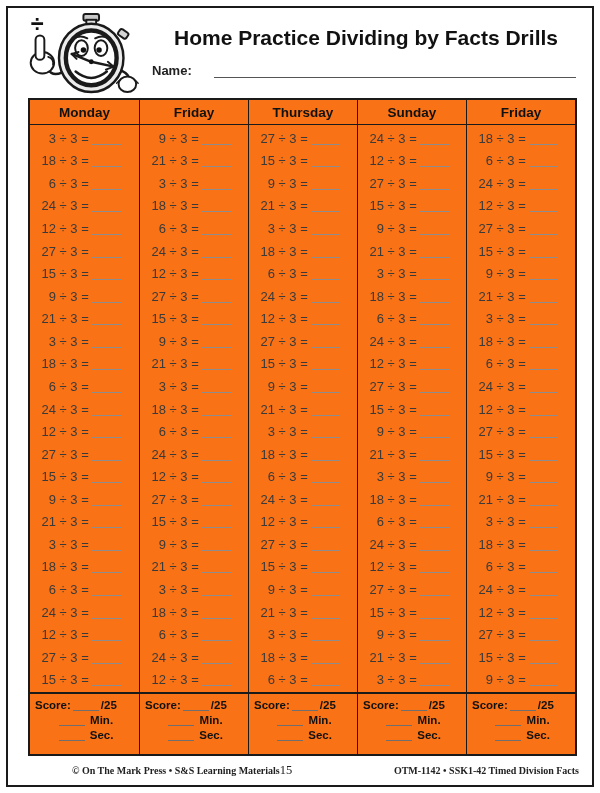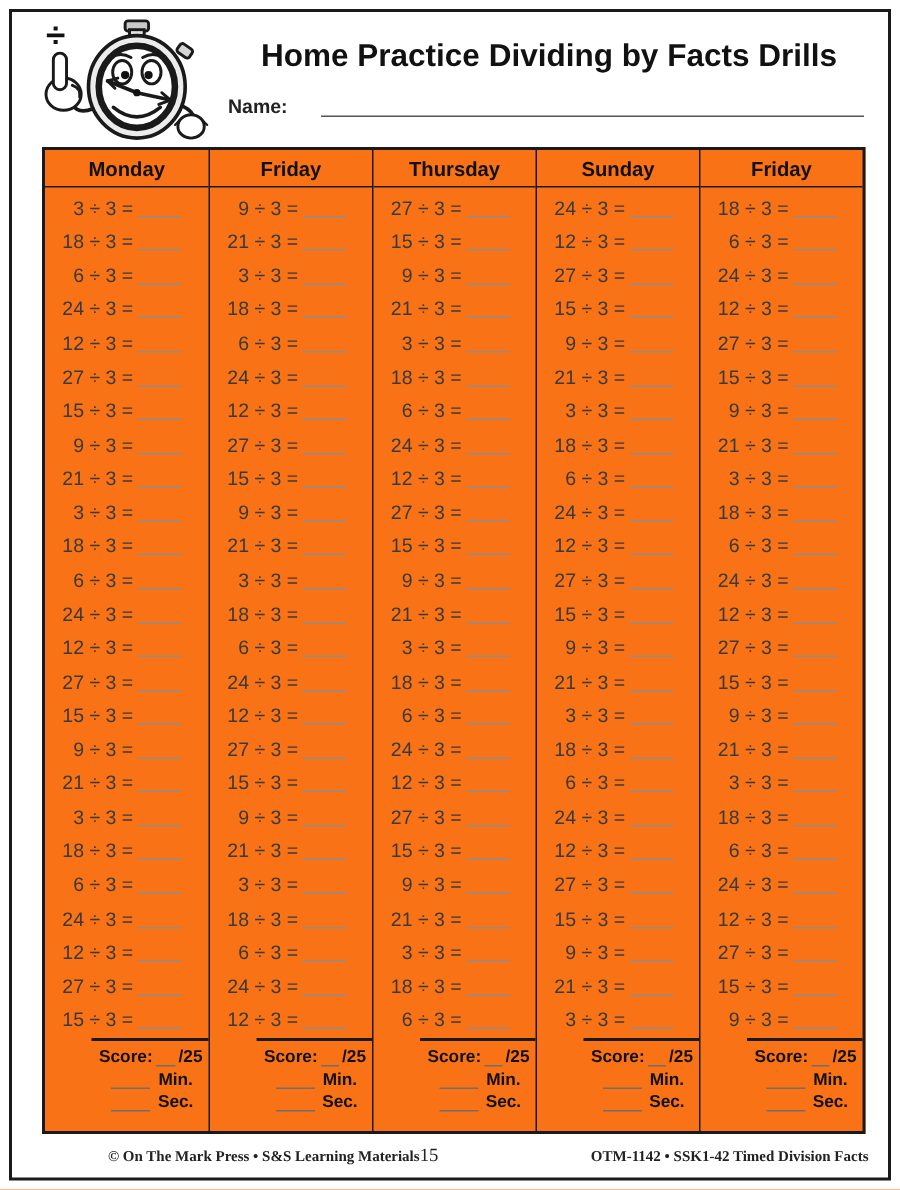--- a/index.html
+++ b/index.html
@@ -47,21 +47,21 @@
   .problems { flex: 1; display: flex; flex-direction: column; padding: 2px 0 1px 0; }
   .problem { flex: 1; display: flex; align-items: center; font-size: 13px; color: #3a3a3a; padding-left: 3px; }
   .dividend { width: 23px; text-align: right; flex: 0 0 auto; }
   .op { white-space: pre; }
   .blank { width: 29px; height: 13px; border-bottom: 1.5px solid #8d8d8d; flex: 0 0 auto; }
   .score-box {
     flex: 0 0 62px; height: 62px;
     border-top: 2.5px solid #1a1a1a;
     padding: 5px 4px 0 5px;
     display: flex; flex-direction: column; gap: 3px;
-    font-weight: bold; font-size: 11.5px; color: #111; margin-left: 31px;
+    font-weight: bold; font-size: 11.5px; color: #111;
   }
   .score-line { display: flex; align-items: flex-end; }
   .score-line.center { justify-content: center; }
   .sblank { width: 26px; height: 11px; border-bottom: 1.5px solid #6f6f6f; display: inline-block; margin: 0 2px; }
   .footer {
     display: flex; align-items: baseline;
     padding: 7px 13px 0 13px;
     font-family: "Liberation Serif", serif; color: #222;
   }
   .footer-left  { flex: 1; text-align: right;  font-weight: bold; font-size: 10px; }

